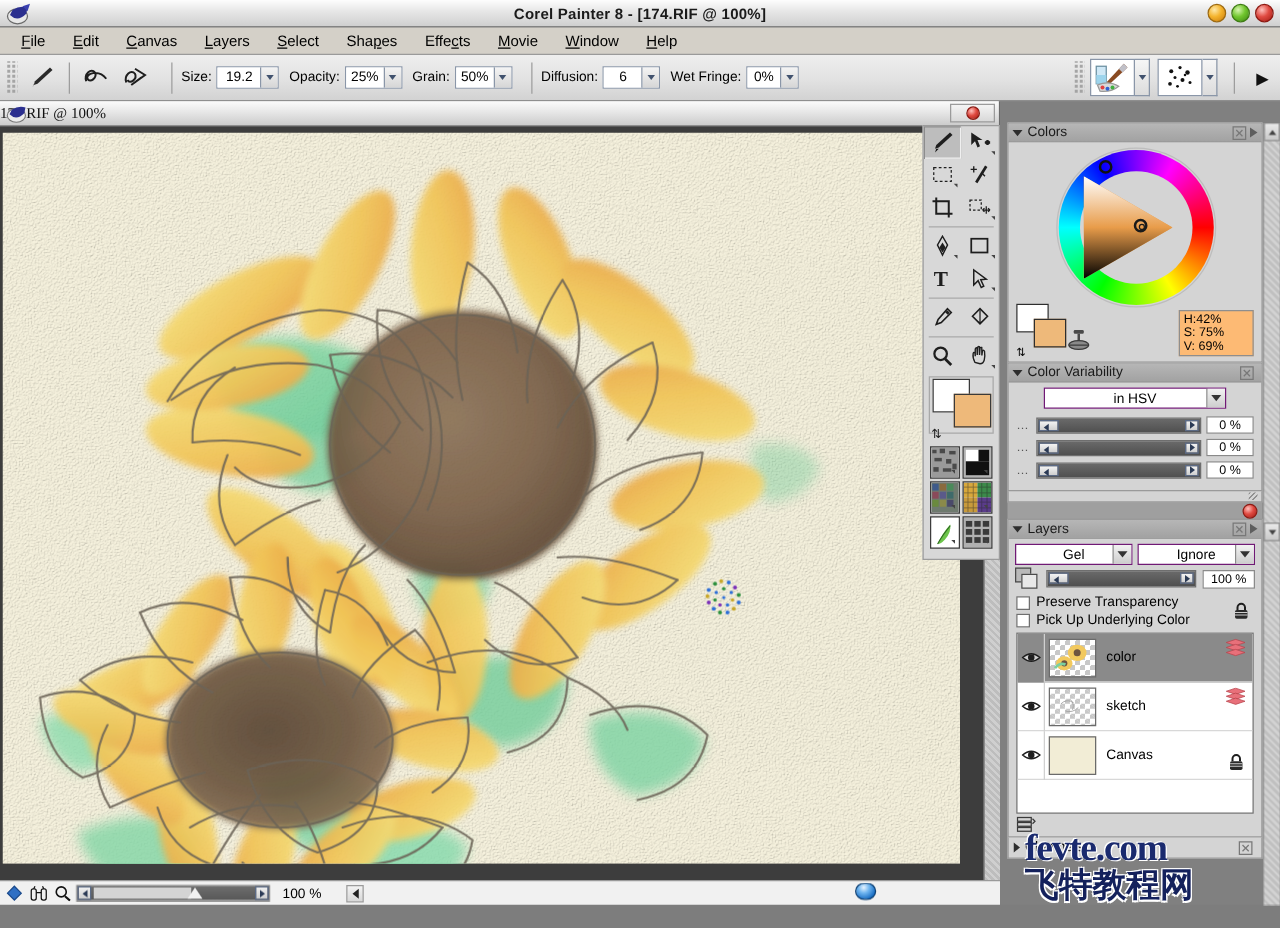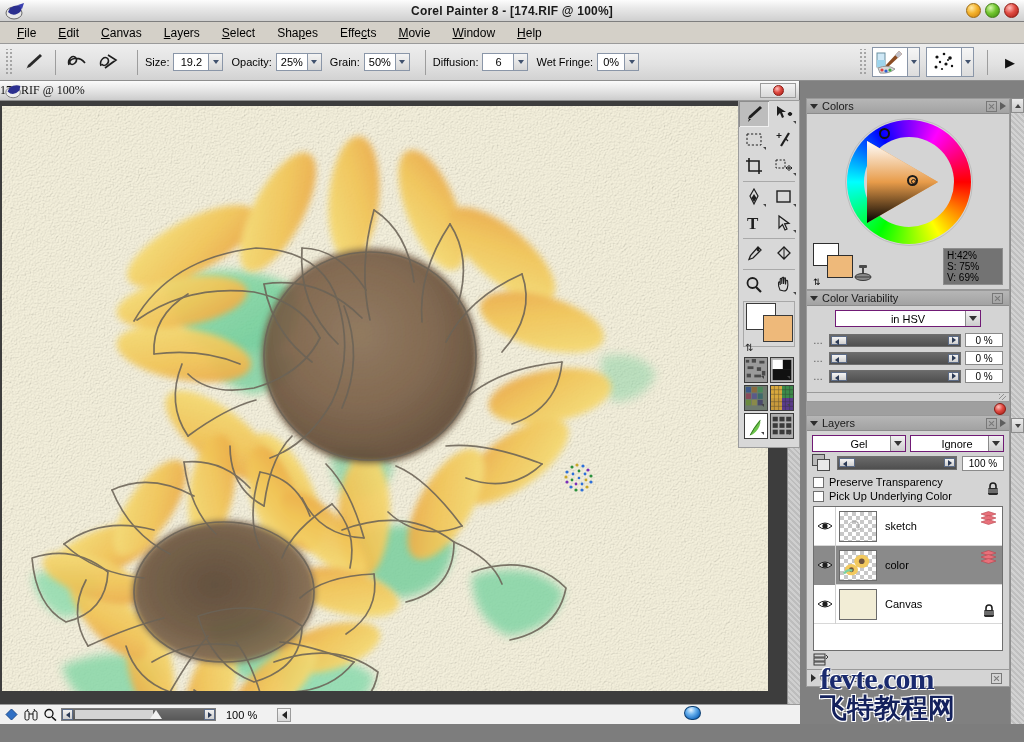--- a/index.html
+++ b/index.html
@@ -217,21 +217,21 @@
   .tri-marker{position:absolute;left:100px;top:61px;width:11px;height:11px;border-radius:50%;
     border:2px solid #1a1a1a;z-index:7;}
   .tri-marker:after{content:"";position:absolute;left:2px;top:2px;width:3px;height:3px;
     border-radius:50%;border:1px solid #1a1a1a;}
 
   .mini-swatch { position:absolute; left:6px; bottom:6px; width:46px; height:40px; }
   .ms-back{position:absolute;left:0;top:0;width:26px;height:23px;background:#fff;border:1px solid #2e2e2e;}
   .ms-front{position:absolute;left:14px;top:12px;width:26px;height:23px;background:#eeb97a;border:1px solid #2e2e2e;}
   .ms-swap{position:absolute;left:0;bottom:-4px;font-size:9px;}
   .clone-icon{position:absolute;left:46px;bottom:4px;}
-  .hsv-box { position:absolute; right:6px; bottom:4px; width:60px; background:#737373;
+  .hsv-box { position:absolute; right:6px; bottom:4px; width:60px; background:#fdba74;
     border:1px solid #8e8e8e; font-size:10px; line-height:11px; padding:1px 3px; }
 
   
   .select {
     height:17px; border:1px solid #701a75; background:#fff; display:flex; align-items:center;
     justify-content:center; position:relative; font-size:11px;
   }
   .select .dd {
     position:absolute; right:0; top:0; bottom:0; width:15px;
     background:linear-gradient(to bottom,#f2f2f2,#cdcdcd); border-left:1px solid #8a8a8a;
@@ -996,44 +996,20 @@
           <svg width="16" height="16" viewBox="0 0 16 16">
             <path d="M5 7 V5 a3 3 0 0 1 6 0 V7" fill="none" stroke="#1e1e1e" stroke-width="1.6"></path>
             <rect x="3" y="7" width="10" height="7" rx="1.4" fill="#2a2a2a"></rect>
             <path d="M3 9 h10 M3 11 h10" stroke="#cfcfcf" stroke-width="0.8"></path>
           </svg>
         </span>
       </div>
 
       <div class="layer-list">
 
-        <div class="layer-row">
-          <span class="eye-cell">
-            <svg width="16" height="12" viewBox="0 0 16 12">
-              <path d="M1 6 Q8 0 15 6 Q8 12 1 6 Z" fill="#fff" stroke="#1e1e1e"></path>
-              <circle cx="8" cy="6" r="2.6" fill="#1e1e1e"></circle>
-            </svg>
-          </span>
-          <span class="thumb checker">
-            <svg width="100%" height="100%" viewBox="0 0 38 31">
-                <g stroke="#9a9a9a" stroke-width="0.7" fill="none">
-              <path d="M9 13 q5 -5 11 -1 M13 19 q6 2 11 -3 M17 9 q4 4 2 9"></path>
-                </g>
-              </svg>
-          </span>
-          <span class="layer-name">sketch</span>
-          <span class="layer-stack-icon">
-            <svg width="17" height="14" viewBox="0 0 17 14">
-              <path d="M1 3 L8.5 0.5 L16 3 L8.5 5.5 Z" fill="#e8707a" stroke="#b8434c" stroke-width="0.6"></path>
-              <path d="M1 7 L8.5 4.5 L16 7 L8.5 9.5 Z" fill="#e8707a" stroke="#b8434c" stroke-width="0.6"></path>
-              <path d="M1 11 L8.5 8.5 L16 11 L8.5 13.5 Z" fill="#e8707a" stroke="#b8434c" stroke-width="0.6"></path>
-            </svg>
-          </span>
-        </div>
-
         <div class="layer-row sel">
           <span class="eye-cell">
             <svg width="16" height="12" viewBox="0 0 16 12">
               <path d="M1 6 Q8 0 15 6 Q8 12 1 6 Z" fill="#cfcfcf" stroke="#1e1e1e"></path>
               <circle cx="8" cy="6" r="2.6" fill="#1e1e1e"></circle>
             </svg>
           </span>
           <span class="thumb checker">
             <svg width="100%" height="100%" viewBox="0 0 38 31">
               <ellipse cx="23" cy="11" rx="8" ry="7" fill="#f2c95e"></ellipse>
@@ -1053,20 +1029,44 @@
           </span>
         </div>
 
         <div class="layer-row">
           <span class="eye-cell">
             <svg width="16" height="12" viewBox="0 0 16 12">
               <path d="M1 6 Q8 0 15 6 Q8 12 1 6 Z" fill="#fff" stroke="#1e1e1e"></path>
               <circle cx="8" cy="6" r="2.6" fill="#1e1e1e"></circle>
             </svg>
           </span>
+          <span class="thumb checker">
+            <svg width="100%" height="100%" viewBox="0 0 38 31">
+                <g stroke="#9a9a9a" stroke-width="0.7" fill="none">
+              <path d="M9 13 q5 -5 11 -1 M13 19 q6 2 11 -3 M17 9 q4 4 2 9"></path>
+                </g>
+              </svg>
+          </span>
+          <span class="layer-name">sketch</span>
+          <span class="layer-stack-icon">
+            <svg width="17" height="14" viewBox="0 0 17 14">
+              <path d="M1 3 L8.5 0.5 L16 3 L8.5 5.5 Z" fill="#e8707a" stroke="#b8434c" stroke-width="0.6"></path>
+              <path d="M1 7 L8.5 4.5 L16 7 L8.5 9.5 Z" fill="#e8707a" stroke="#b8434c" stroke-width="0.6"></path>
+              <path d="M1 11 L8.5 8.5 L16 11 L8.5 13.5 Z" fill="#e8707a" stroke="#b8434c" stroke-width="0.6"></path>
+            </svg>
+          </span>
+        </div>
+
+        <div class="layer-row">
+          <span class="eye-cell">
+            <svg width="16" height="12" viewBox="0 0 16 12">
+              <path d="M1 6 Q8 0 15 6 Q8 12 1 6 Z" fill="#fff" stroke="#1e1e1e"></path>
+              <circle cx="8" cy="6" r="2.6" fill="#1e1e1e"></circle>
+            </svg>
+          </span>
           <span class="thumb" style="background:#f2edd6"></span>
           <span class="layer-name">Canvas</span>
           <span class="lock-icon">
             <svg width="16" height="15" viewBox="0 0 16 15">
               <path d="M5 7 V5 a3 3 0 0 1 6 0 V7" fill="none" stroke="#1e1e1e" stroke-width="1.6"></path>
               <rect x="3" y="7" width="10" height="7" rx="1.4" fill="#2a2a2a"></rect>
               <path d="M3 9 h10 M3 11 h10" stroke="#cfcfcf" stroke-width="0.8"></path>
             </svg>
           </span>
         </div>

